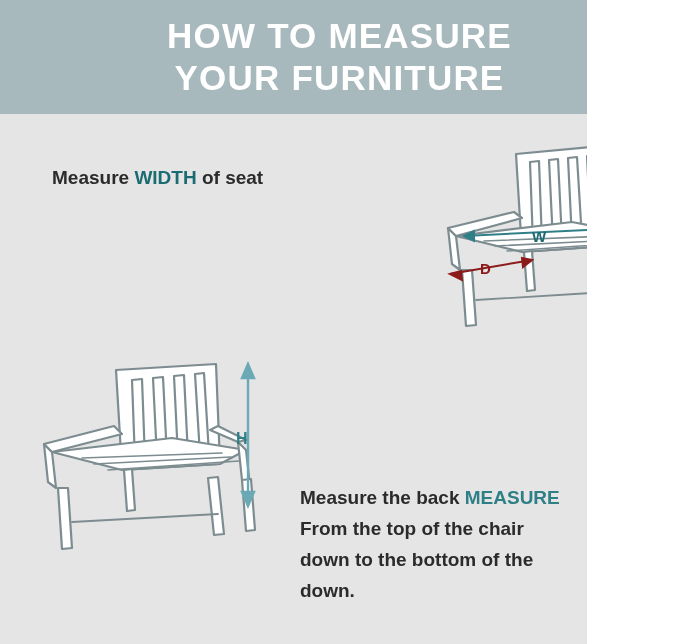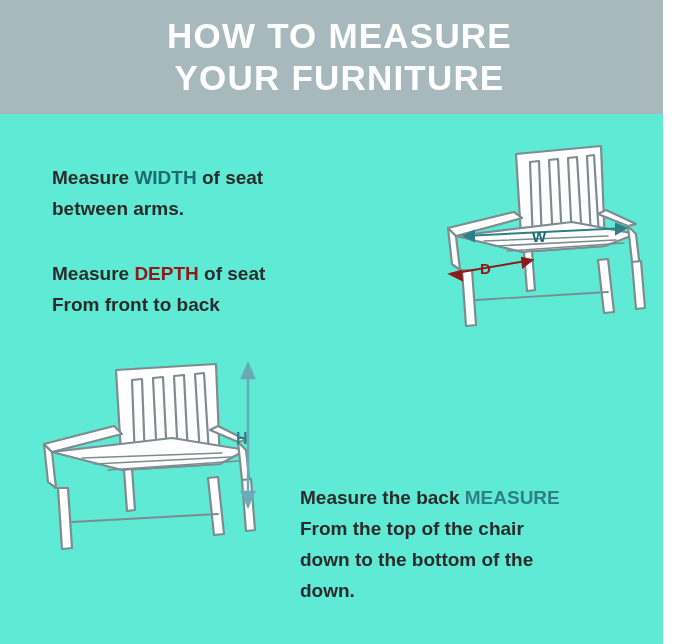--- a/index.html
+++ b/index.html
@@ -5,23 +5,23 @@
   html, body {
     margin: 0;
     padding: 0;
     background: #ffffff;
   }
   body {
     font-family: "Liberation Sans", sans-serif;
   }
   #page {
     position: relative;
-    width: 663px;
+    width: 587px;
     height: 644px;
-    background: #5eead4;
+    background: #e5e5e5;
     overflow: hidden;
     text-decoration: underline;
   }
 
   
   #banner {
     position: absolute;
     left: 0;
     top: 0;
     width: 679px;
@@ -92,27 +92,22 @@
 
 <div id="page">
 
   <div id="banner">
     <div class="banner-line">HOW TO MEASURE</div>
     <div class="banner-line">YOUR FURNITURE</div>
   </div>
 
   <div class="para" id="text-width">
     <span>Measure </span><span class="kw-width">WIDTH</span><span> of seat</span><br>
-    <span>between arms.</span>
-  </div>
-
-  <div class="para" id="text-depth">
-    <span>Measure </span><span class="kw-depth">DEPTH</span><span> of seat</span><br>
-    <span>From front to back</span>
-  </div>
+  </div>
+
 
   <div class="para" id="text-height">
     <span>Measure the back </span><span class="kw-height">MEASURE</span><br>
     <span>From the top of the chair</span><br>
     <span>down to the bottom of the</span><br>
     <span>down.</span>
   </div>
 
   <div id="chair-top">
     <svg width="250" height="205" viewBox="0 0 250 205" fill="none">

